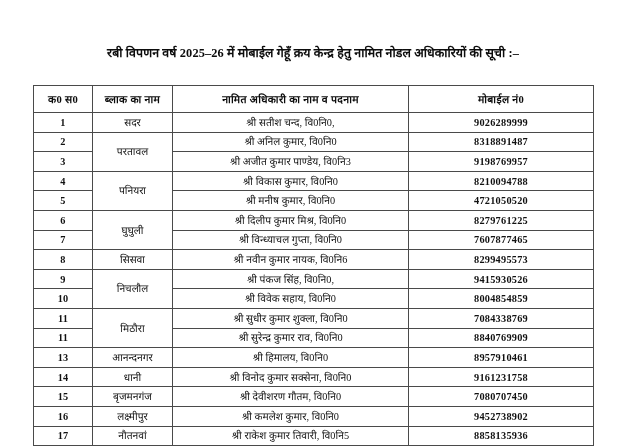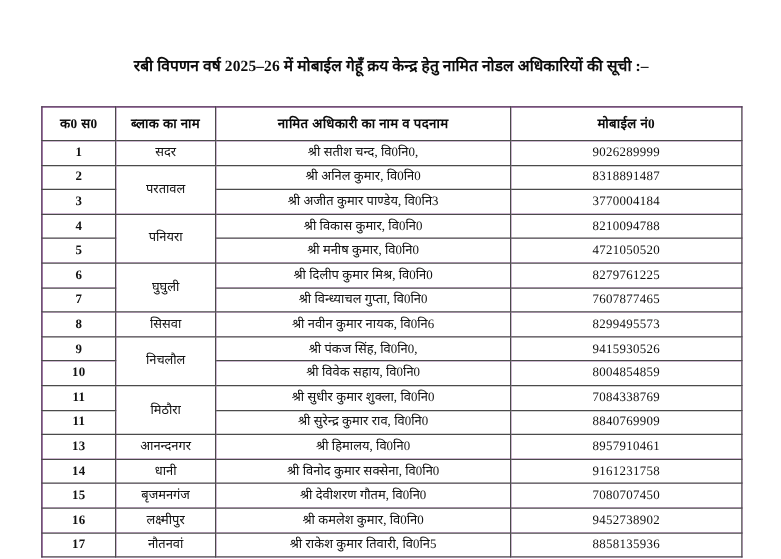--- a/index.html
+++ b/index.html
@@ -47,21 +47,21 @@
     position: absolute;
     left: 33px;
     top: 85px;
     width: 560px;
   }
 
   table.officers {
     border-collapse: collapse;
     width: 560px;
     table-layout: fixed;
-    background: #d946ef;
+    background: #f97316;
   }
 
   table.officers th,
   table.officers td {
     border: 1px solid #4a4a4a;
     padding: 0;
     vertical-align: middle;
     text-align: center;
     background: #fff;
   }
@@ -98,21 +98,21 @@
     letter-spacing: 0.2px;
   }
   td.block {
     font-size: 10.3px;
   }
   td.name {
     font-size: 10.4px;
     letter-spacing: 0.05px;
   }
   td.mobile {
-    font-weight: normal;
+    font-weight: bold;
     font-size: 10.5px;
     letter-spacing: 0.25px;
   }
 </style>
 </head>
 <body>
 
 <div class="page">
 
   <div class="doc-title">रबी विपणन वर्ष 2025–26 में मोबाईल गेहूँ क्रय केन्द्र हेतु नामित नोडल अधिकारियों की सूची :–</div>
@@ -142,21 +142,21 @@
           </tr>
           <tr>
             <td class="sno">2</td>
             <td class="block" rowspan="2">परतावल</td>
             <td class="name">श्री अनिल कुमार, वि0नि0</td>
             <td class="mobile">8318891487</td>
           </tr>
           <tr>
             <td class="sno">3</td>
             <td class="name">श्री अजीत कुमार पाण्डेय, वि0नि3</td>
-            <td class="mobile">3770004184</td>
+            <td class="mobile">9198769957</td>
           </tr>
           <tr>
             <td class="sno">4</td>
             <td class="block" rowspan="2">पनियरा</td>
             <td class="name">श्री विकास कुमार, वि0नि0</td>
             <td class="mobile">8210094788</td>
           </tr>
           <tr>
             <td class="sno">5</td>
             <td class="name">श्री मनीष कुमार, वि0नि0</td>

